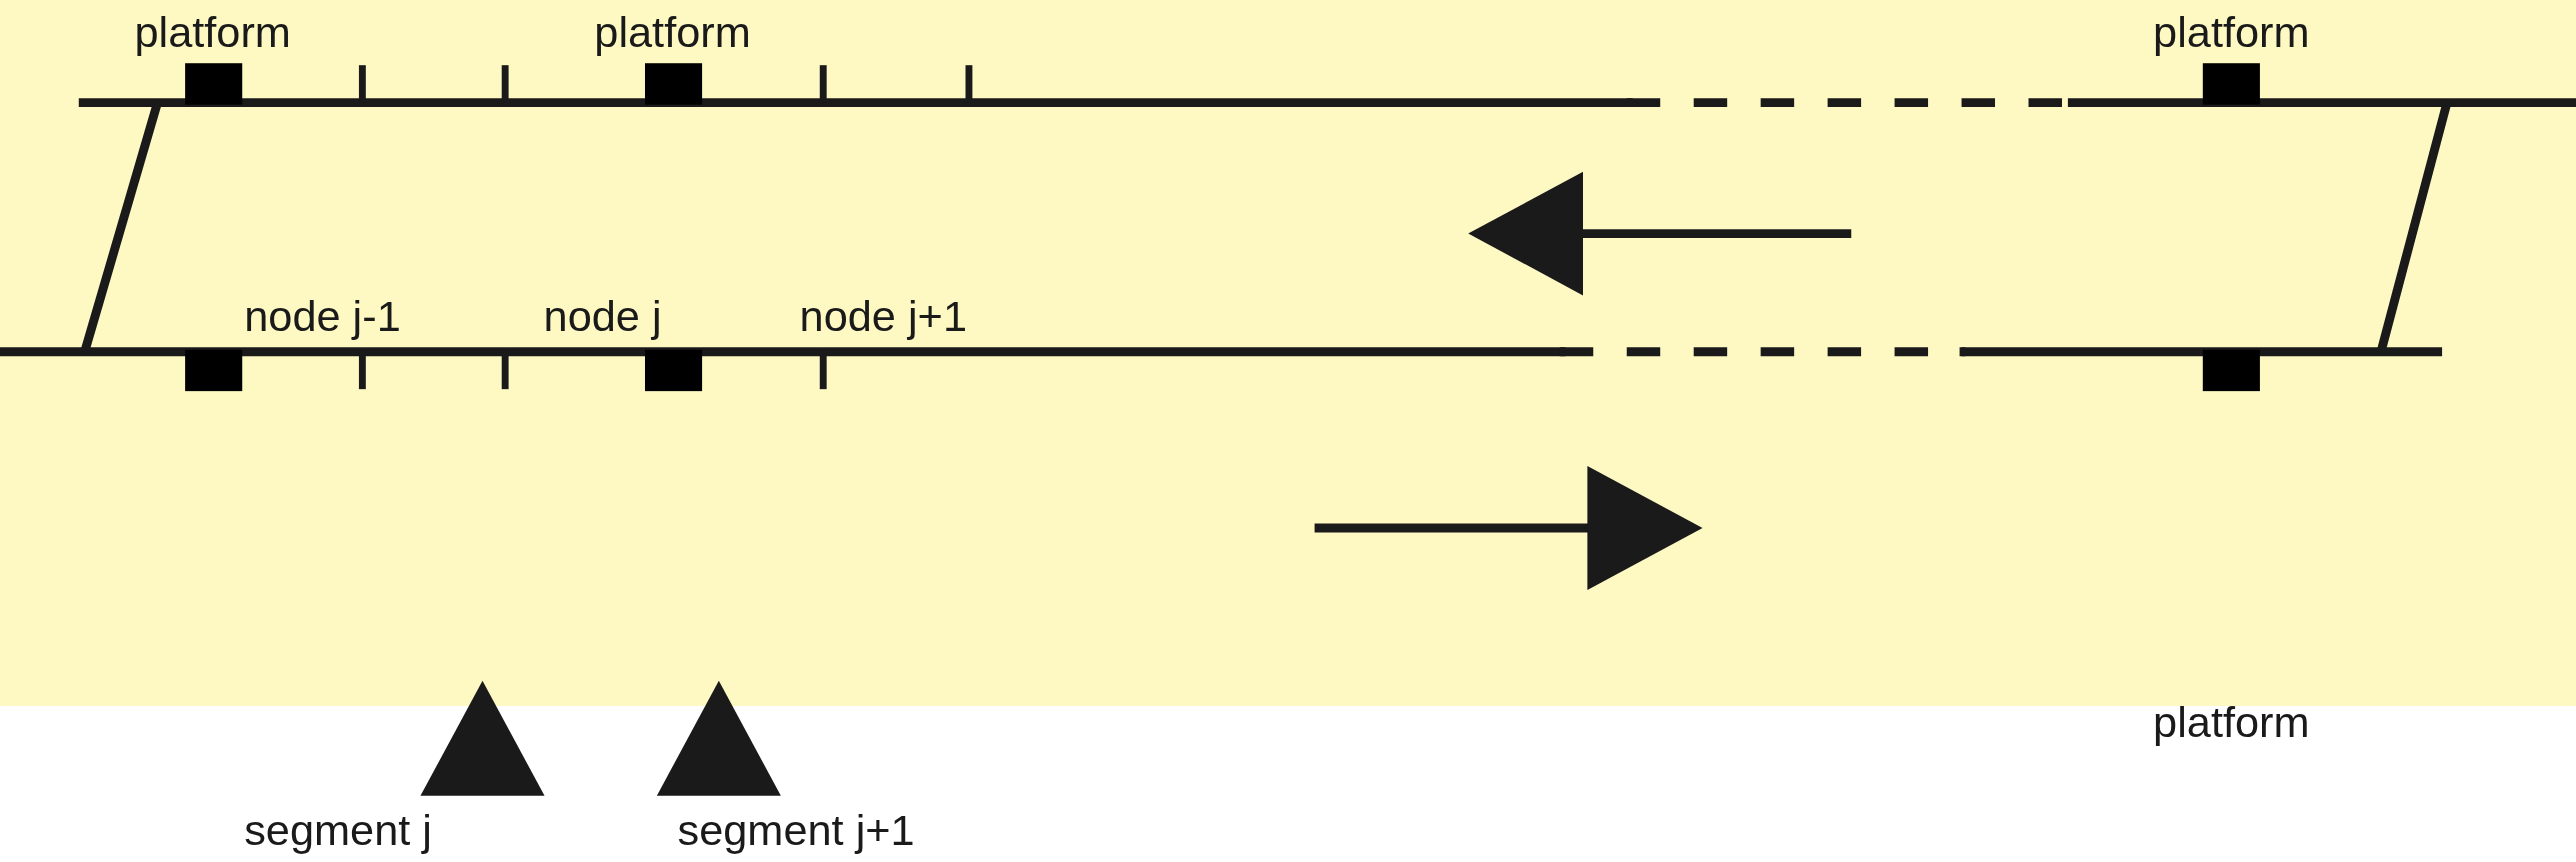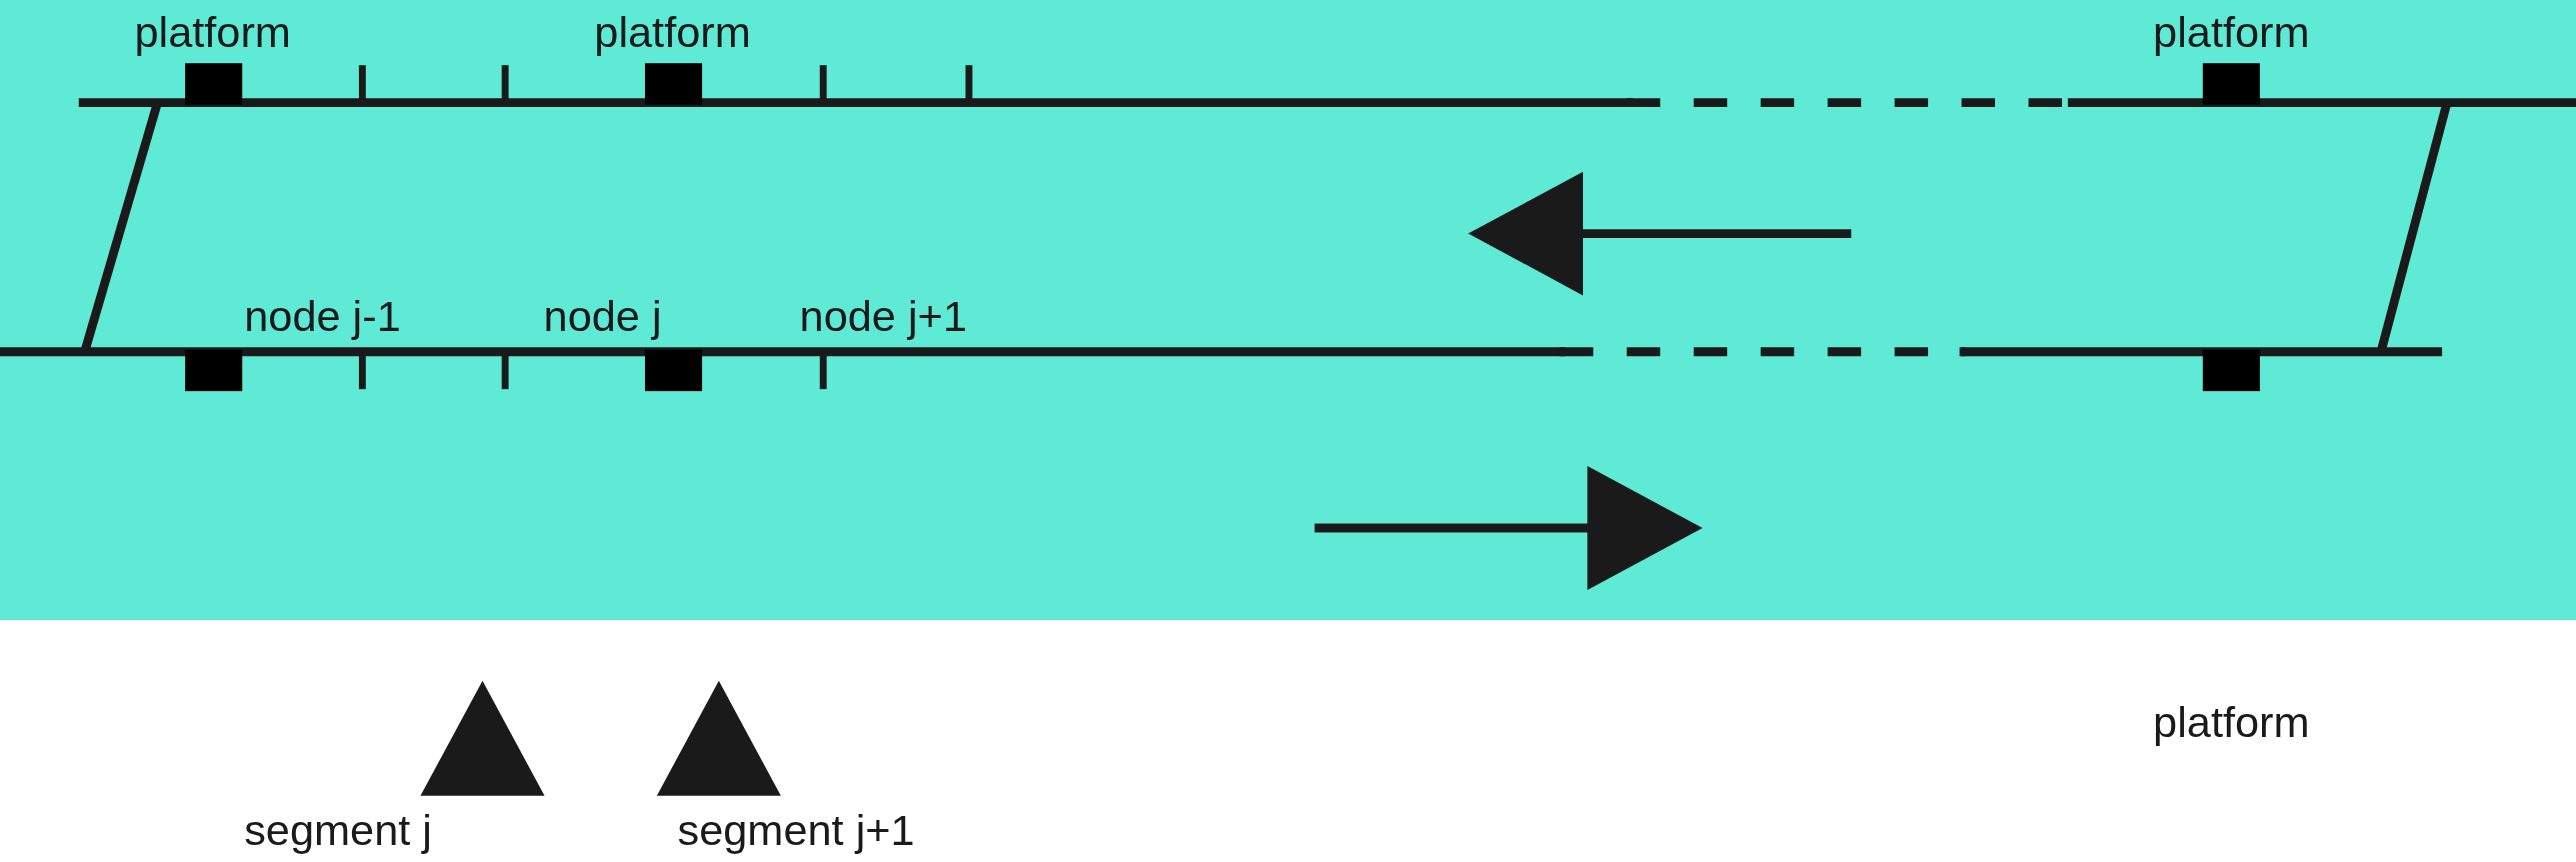--- a/index.html
+++ b/index.html
@@ -9,22 +9,22 @@
   }
   body {
     width: 2576px;
     height: 863px;
     font-family: "Liberation Sans", sans-serif;
     overflow: hidden;
   }
   #diagram-root {
     position: relative;
     width: 2576px;
-    height: 620px;
-    background: #5eead4;
+    height: 706px;
+    background: #fef9c3;
   }
   svg.diagram-svg {
     position: absolute;
     top: 0;
     left: 0;
     width: 2576px;
     height: 863px;
     display: block;
   }
   .label-text {

